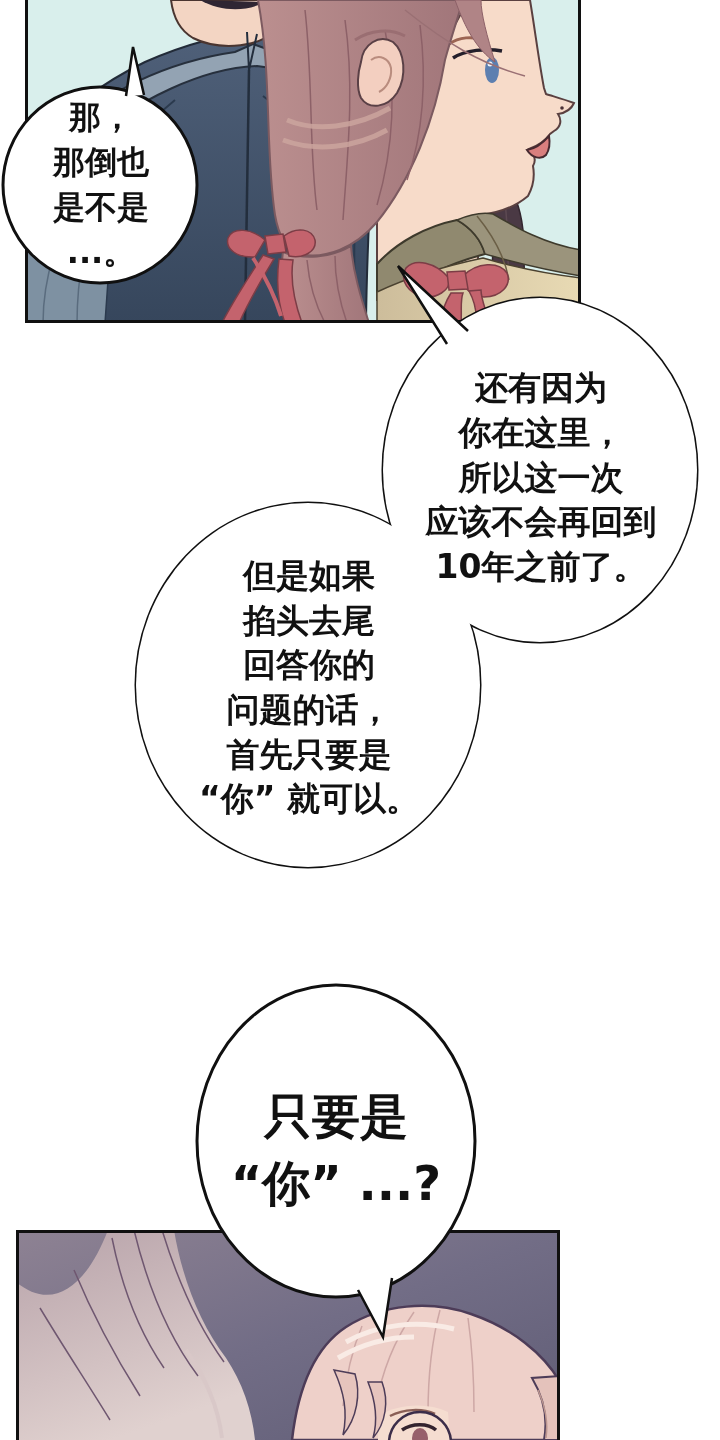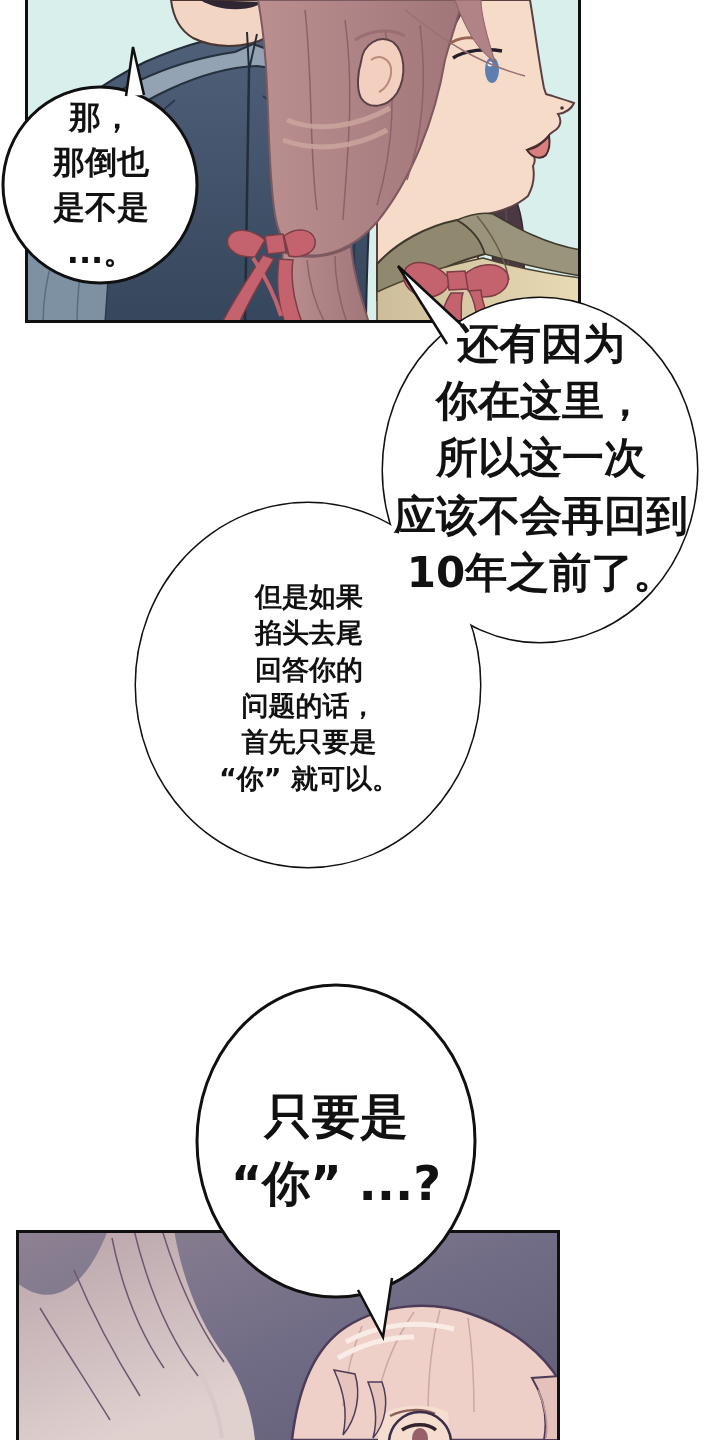--- a/index.html
+++ b/index.html
@@ -5,22 +5,22 @@
   html,body{margin:0;padding:0;background:#fff;}
   .page{position:relative;width:720px;height:1440px;background:#ffffff;overflow:hidden;
         font-family:"DejaVu Sans",sans-serif;}
   .panel{position:absolute;}
   .panel svg{display:block;}
   .overlay{position:absolute;left:0;top:0;width:720px;height:1440px;pointer-events:none;}
   .bt{position:absolute;display:flex;align-items:center;justify-content:center;
       text-align:center;white-space:pre-line;font-weight:700;color:#111;
       font-family:"DejaVu Sans",sans-serif;}
   .bt1{left:8px;top:92px;width:186px;height:186px;font-size:32px;line-height:1.4;}
-  .bt2{left:388px;top:322px;width:306px;height:272px;font-size:42px;line-height:1.36;text-align:center;}
-  .bt3{left:148px;top:546px;width:322px;height:284px;font-size:27px;line-height:1.35;}
+  .bt2{left:388px;top:342px;width:306px;height:272px;font-size:33px;line-height:1.36;text-align:center;}
+  .bt3{left:148px;top:546px;width:322px;height:284px;font-size:33px;line-height:1.35;}
   .bt4{left:206px;top:1090px;width:260px;height:120px;font-size:48px;line-height:1.4;}
 </style>
 </head>
 <body>
 
 <div class="page">
 
   <div class="panel" style="left:25px;top:0;width:556px;height:323px;">
     <svg width="556" height="323" viewBox="0 0 556 323">
       <defs>

